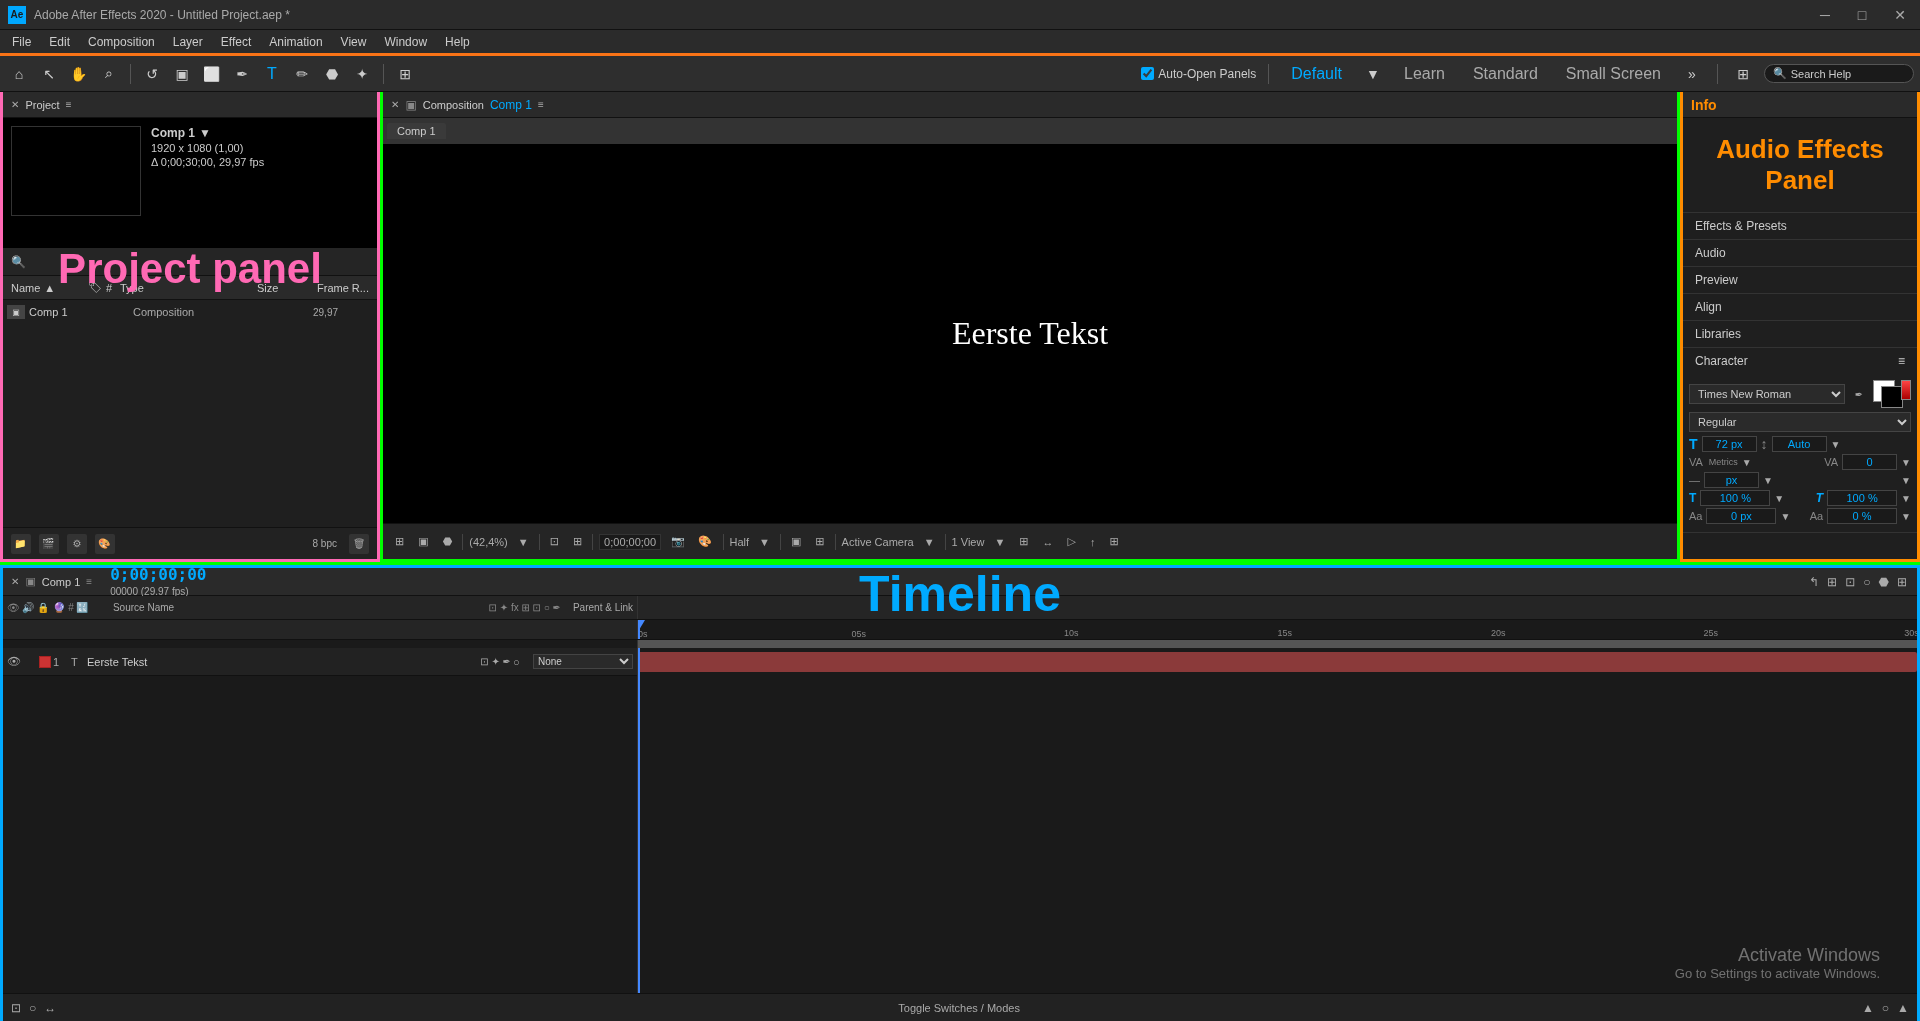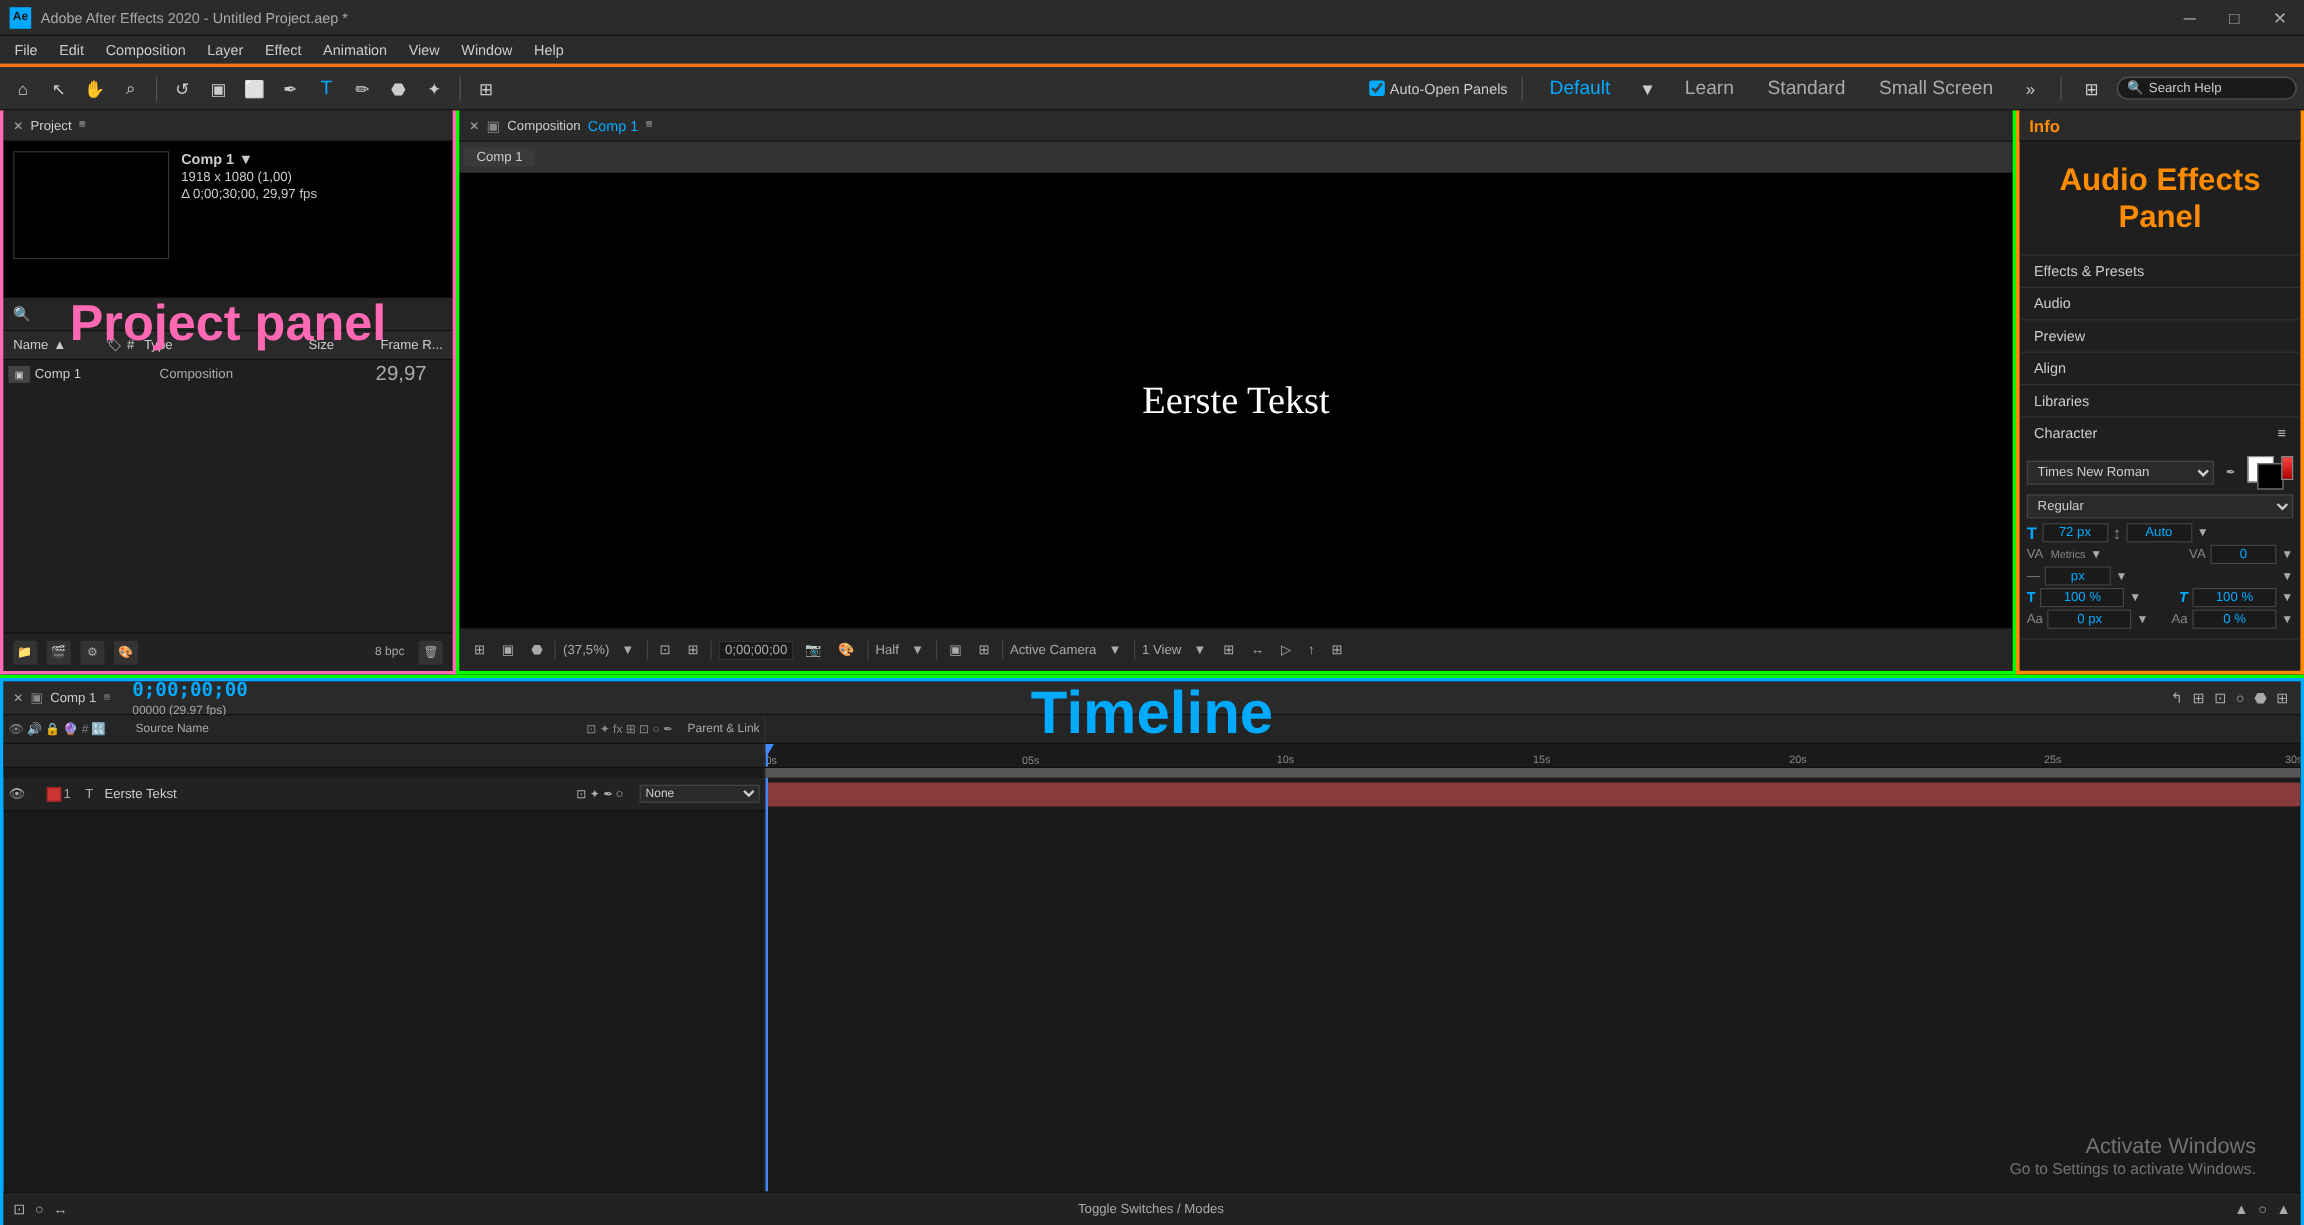--- a/index.html
+++ b/index.html
@@ -53,21 +53,21 @@
     .col-type { width: 137px; font-size: 11px; color: #ccc; }
     .col-size { width: 60px; font-size: 11px; color: #ccc; }
     .col-fps { width: 60px; font-size: 11px; color: #ccc; }
 
     .project-items { flex: 1; background: #1f1f1f; overflow-y: auto; }
     .project-item { display: flex; align-items: center; height: 24px; padding: 0 4px; cursor: pointer; }
     .project-item-icon { width: 18px; height: 14px; background: #333; margin-right: 4px; border: 1px solid #555; display: flex; align-items: center; justify-content: center; font-size: 8px; }
     .project-item-name { flex: 1; font-size: 11px; color: #ccc; }
     .project-item-type { width: 120px; font-size: 11px; color: #aaa; }
     .project-item-size { width: 60px; font-size: 11px; color: #aaa; }
-    .project-item-fps { width: 60px; font-size: 17px; color: #aaa; }
+    .project-item-fps { width: 60px; font-size: 10px; color: #aaa; }
 
     .project-footer { height: 32px; background: #222; border-top: 1px solid #111; display: flex; align-items: center; padding: 0 8px; gap: 8px; }
     .footer-btn { width: 20px; height: 20px; background: #333; border: none; color: #aaa; font-size: 10px; cursor: pointer; display: flex; align-items: center; justify-content: center; border-radius: 2px; }
     .bpc-label { font-size: 10px; color: #aaa; margin-left: auto; }
 
     
     .composition-panel { flex: 1; background: #1a1a1a; border: 3px solid #00ff00; border-top: 0; display: flex; flex-direction: column; }
     .comp-panel-header { background: #2a2a2a; height: 26px; display: flex; align-items: center; padding: 0 8px; gap: 6px; border-bottom: 1px solid #111; }
     .comp-tab { padding: 2px 10px; font-size: 11px; color: #ccc; cursor: pointer; background: #3a3a3a; border-radius: 2px 2px 0 0; }
 
@@ -193,21 +193,21 @@
         <span class="panel-header-title">Project</span>
         <span class="panel-menu">≡</span>
       </div>
       <div class="project-preview">
         <div class="comp-thumbnail"></div>
         <div class="comp-info">
           <div class="comp-name">
             <span>Comp 1</span>
             <span>▼</span>
           </div>
-          <span>1918 x 1080 (1,00)</span>
+          <span>1920 x 1080 (1,00)</span>
           <span>Δ 0;00;30;00, 29,97 fps</span>
         </div>
       </div>
 
       <div style="position:absolute; top:38%; left:50%; transform:translate(-50%,-50%); z-index:10; pointer-events:none;">
         <span style="color:#ff69b4; font-size:42px; font-weight:bold; white-space:nowrap;">Project panel</span>
       </div>
       <div class="project-search">
         <span>🔍</span>
         <input type="text" style="background: transparent; border: none; outline: none; color: rgb(204, 204, 204); font-size: 11px; width: 100%;">
@@ -259,21 +259,21 @@
       <div class="comp-viewer">
         <div class="comp-canvas" style="width:640px; height:340px; background:#000; display:flex; align-items:center; justify-content:center;">
           <span class="comp-text">Eerste Tekst</span>
         </div>
       </div>
       <div class="comp-controls">
         <div class="ctrl-btn">⊞</div>
         <div class="ctrl-btn">▣</div>
         <div class="ctrl-btn">⬣</div>
         <div class="ctrl-sep"></div>
-        <div class="ctrl-zoom">(37,5%)</div>
+        <div class="ctrl-zoom">(42,4%)</div>
         <div class="ctrl-btn">▼</div>
         <div class="ctrl-sep"></div>
         <div class="ctrl-btn">⊡</div>
         <div class="ctrl-btn">⊞</div>
         <div class="ctrl-sep"></div>
         <div class="ctrl-time">0;00;00;00</div>
         <div class="ctrl-btn">📷</div>
         <div class="ctrl-btn">🎨</div>
         <div class="ctrl-sep"></div>
         <div class="ctrl-zoom">Half</div>

